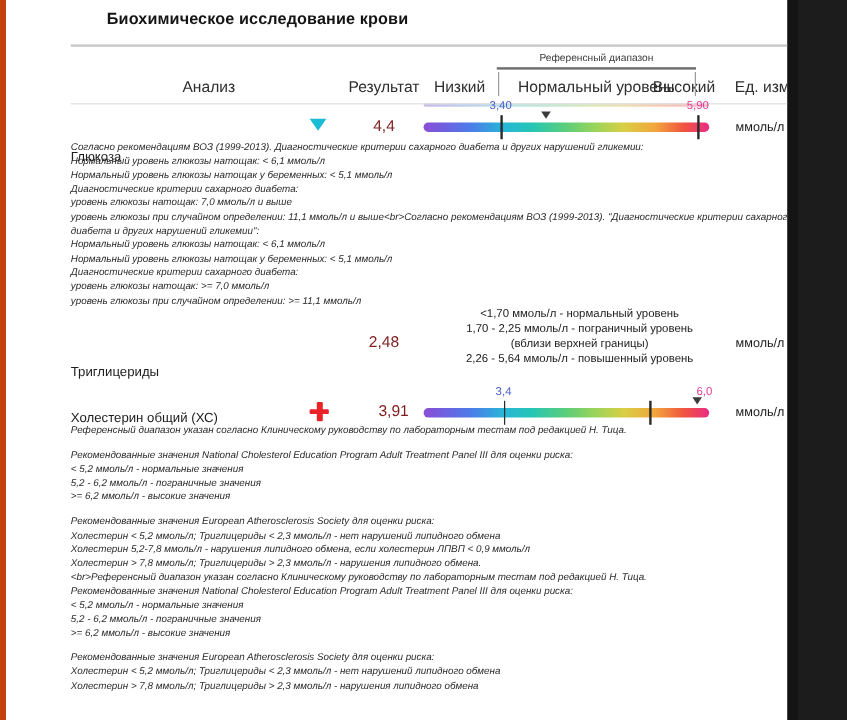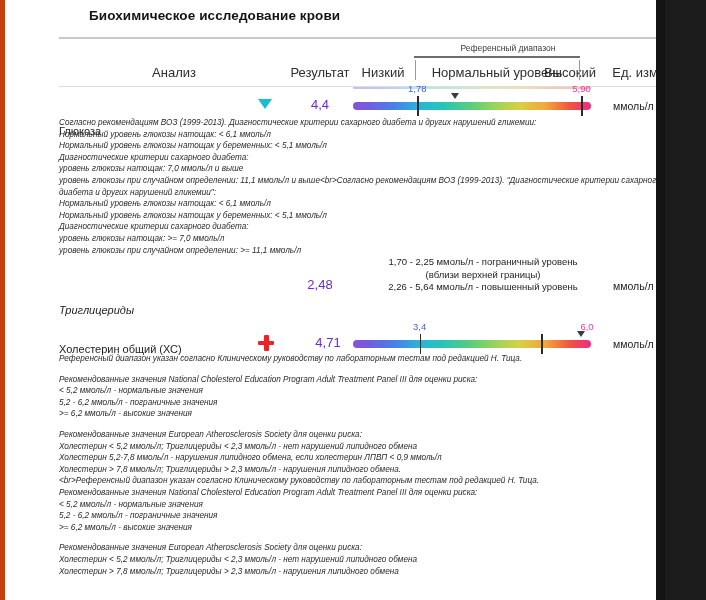--- a/index.html
+++ b/index.html
@@ -45,21 +45,21 @@
   .rule-head {
     position: absolute;
     left: 54px; top: 86px;
     width: 614px; height: 1px;
     background: #dedede;
   }
 
   
   .ref-group-label {
     position: absolute;
-    top: 43px; left: 420px;
+    top: 43px; left: 409px;
     width: 166px;
     text-align: center;
     font-size: 8.5px;
     color: #3a3a3a;
     white-space: nowrap;
   }
   .ref-group-bar {
     position: absolute;
     left: 409px; top: 56px;
     width: 166px; height: 1.5px;
@@ -106,21 +106,21 @@
   .a-name {
     position: absolute;
     font-size: 11px;
     color: #1d1d1d;
     white-space: nowrap;
     margin-top: 25px;
   }
   .a-value {
     position: absolute;
     font-size: 13px;
-    color: #6d28d9;
+    color: #7f1d1d;
     text-align: center;
     white-space: nowrap;
   }
   .a-units {
     position: absolute;
     font-size: 10.5px;
     color: #1d1d1d;
     text-align: left;
     white-space: nowrap;
   }
@@ -232,21 +232,21 @@
 
     <div class="rule-head"></div>
 
     <div class="row">
       <div class="a-name" style="left:54px; top:100px;">Глюкоза</div>
       <div class="flag-low" style="left:253px; top:99px;"></div>
       <div class="a-value" style="left:250px; top:97px; width:130px;">4,4</div>
       <div class="a-units" style="left:608px; top:100px;">ммоль/л</div>
 
       <div class="scale" style="left:348px; top:88px; width:238px; height:30px;">
-        <div class="scale-label low-lbl" style="left:27%;">1,78</div>
+        <div class="scale-label low-lbl" style="left:27%;">3,40</div>
         <div class="scale-label high-lbl" style="left:96%;">5,90</div>
         <div class="scale-bar"></div>
         <div class="scale-tick" style="left:27%;"></div>
         <div class="scale-tick" style="left:96%;"></div>
         <div class="scale-marker" style="left:43%;"></div>
       </div>
     </div>
 
     <div class="notes" style="top:117px;">
       <p>Согласно рекомендациям ВОЗ (1999-2013). Диагностические критерии сахарного диабета и других нарушений гликемии:</p>
@@ -256,34 +256,35 @@
       <p>уровень глюкозы натощак: 7,0 ммоль/л и выше</p>
       <p>уровень глюкозы при случайном определении: 11,1 ммоль/л и выше&lt;br&gt;Согласно рекомендациям ВОЗ (1999-2013). "Диагностические критерии сахарного диабета и других нарушений гликемии":</p>
       <p>Нормальный уровень глюкозы натощак: &lt; 6,1 ммоль/л</p>
       <p>Нормальный уровень глюкозы натощак у беременных: &lt; 5,1 ммоль/л</p>
       <p>Диагностические критерии сахарного диабета:</p>
       <p>уровень глюкозы натощак: &gt;= 7,0 ммоль/л</p>
       <p>уровень глюкозы при случайном определении: &gt;= 11,1 ммоль/л</p>
     </div>
 
     <div class="row">
-      <div class="a-name" style="left:54px; top:279px;font-style:italic;">Триглицериды</div>
+      <div class="a-name" style="left:54px; top:279px;">Триглицериды</div>
       <div class="a-value" style="left:250px; top:277px; width:130px;">2,48</div>
       <div class="a-units" style="left:608px; top:280px;">ммоль/л</div>
 
       <div class="ref-lines" style="left:370px; top:256px; width:216px;">
+        <div>&lt;1,70 ммоль/л - нормальный уровень</div>
         <div>1,70 - 2,25 ммоль/л - пограничный уровень (вблизи верхней границы)</div>
         <div>2,26 - 5,64 ммоль/л - повышенный уровень</div>
       </div>
     </div>
 
     <div class="row">
       <div class="a-name" style="left:54px; top:318px;">Холестерин общий (ХС)</div>
       <div class="flag-high" style="left:253px; top:335px;"></div>
-      <div class="a-value" style="left:258px; top:335px; width:130px;">4,71</div>
+      <div class="a-value" style="left:258px; top:335px; width:130px;">3,91</div>
       <div class="a-units" style="left:608px; top:338px;">ммоль/л</div>
 
       <div class="scale" style="left:348px; top:326px; width:238px; height:30px;">
         <div class="scale-label low-lbl" style="left:28%;">3,4</div>
         <div class="scale-label high-lbl" style="left:79%;margin-left:46px;">6,0</div>
         <div class="scale-bar"></div>
         <div class="scale-tick" style="left:28%;"></div>
         <div class="scale-tick" style="left:79%;"></div>
         <div class="scale-marker" style="left:96%;"></div>
       </div>

